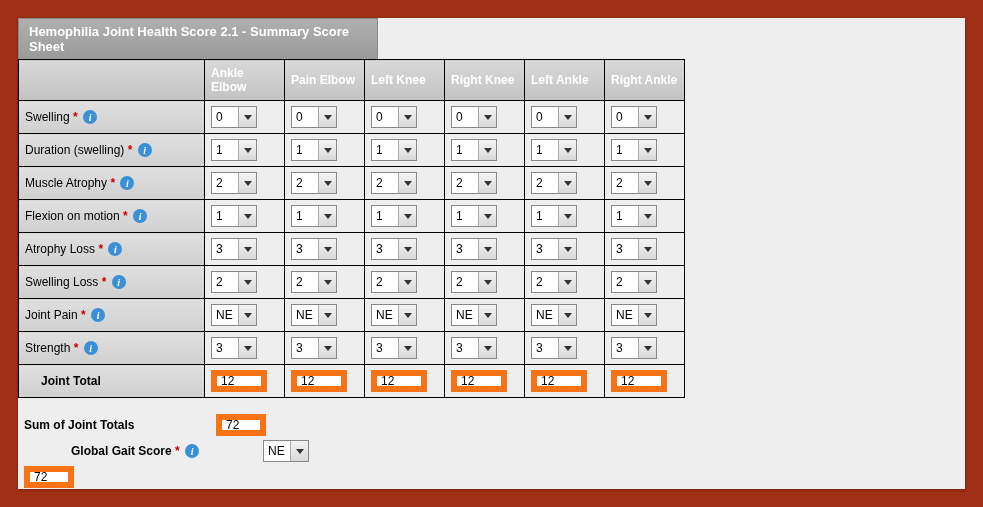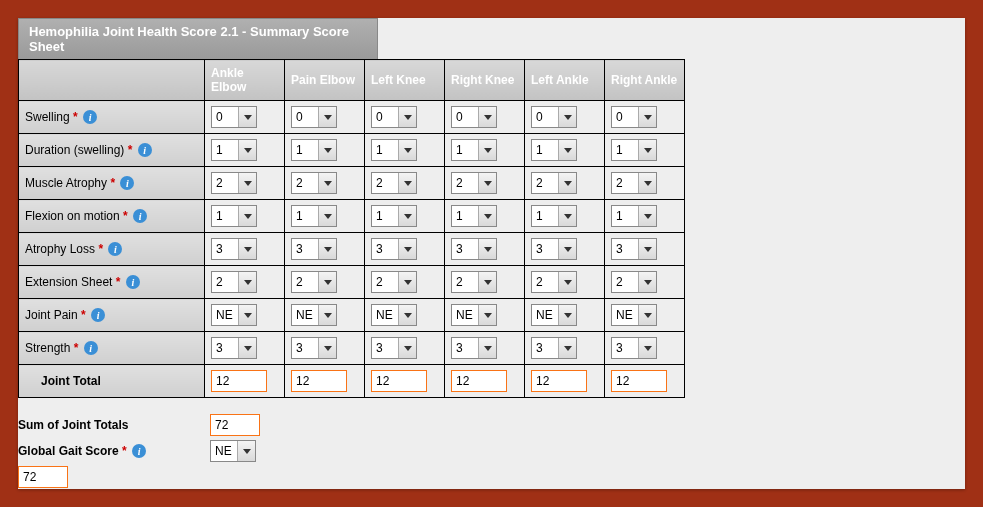--- a/index.html
+++ b/index.html
@@ -95,40 +95,41 @@
   align-items: center;
   justify-content: center;
 }
 .select-wrap .arrow-btn::after {
   content: "";
   border-left: 4px solid transparent;
   border-right: 4px solid transparent;
   border-top: 5px solid #333;
 }
 .txt-input {
-  border: 1px solid #f97316;
+  border: 6px solid #f97316;
   background: #fff;
   height: 22px;
   width: 56px;
   padding: 0 4px;
   font-size: 12px;
 }
 .summary-block {
   margin-top: 14px;
+  padding-left: 6px;
 }
 .summary-row {
   display: flex;
   align-items: center;
   height: 26px;
 }
 .summary-row .slabel {
   width: 192px;
   font-weight: bold;
 }
-.summary-row .slabel.normal { font-weight: normal; }
+.summary-row .slabel.normal { font-weight: normal; margin-left: 47px; }
 </style>
 </head>
 <body>
 
 <div class="panel">
   <div class="panel-header">Hemophilia Joint Health Score 2.1 - Summary Score Sheet</div>
 
   <table class="score-table">
     <thead>
       <tr>
@@ -271,21 +272,21 @@
           <td><span class="select-wrap">
               <span class="val">3</span>
               <span class="arrow-btn"></span>
             </span></td>
           <td><span class="select-wrap">
               <span class="val">3</span>
               <span class="arrow-btn"></span>
             </span></td>
         </tr>
         <tr>
-          <td class="rowlabel"><span>Extension Sheet</span> <span class="req">*</span> <span class="info-icon">i</span></td>
+          <td class="rowlabel"><span>Swelling Loss</span> <span class="req">*</span> <span class="info-icon">i</span></td>
           <td><span class="select-wrap">
               <span class="val">2</span>
               <span class="arrow-btn"></span>
             </span></td>
           <td><span class="select-wrap">
               <span class="val">2</span>
               <span class="arrow-btn"></span>
             </span></td>
           <td><span class="select-wrap">
               <span class="val">2</span>

